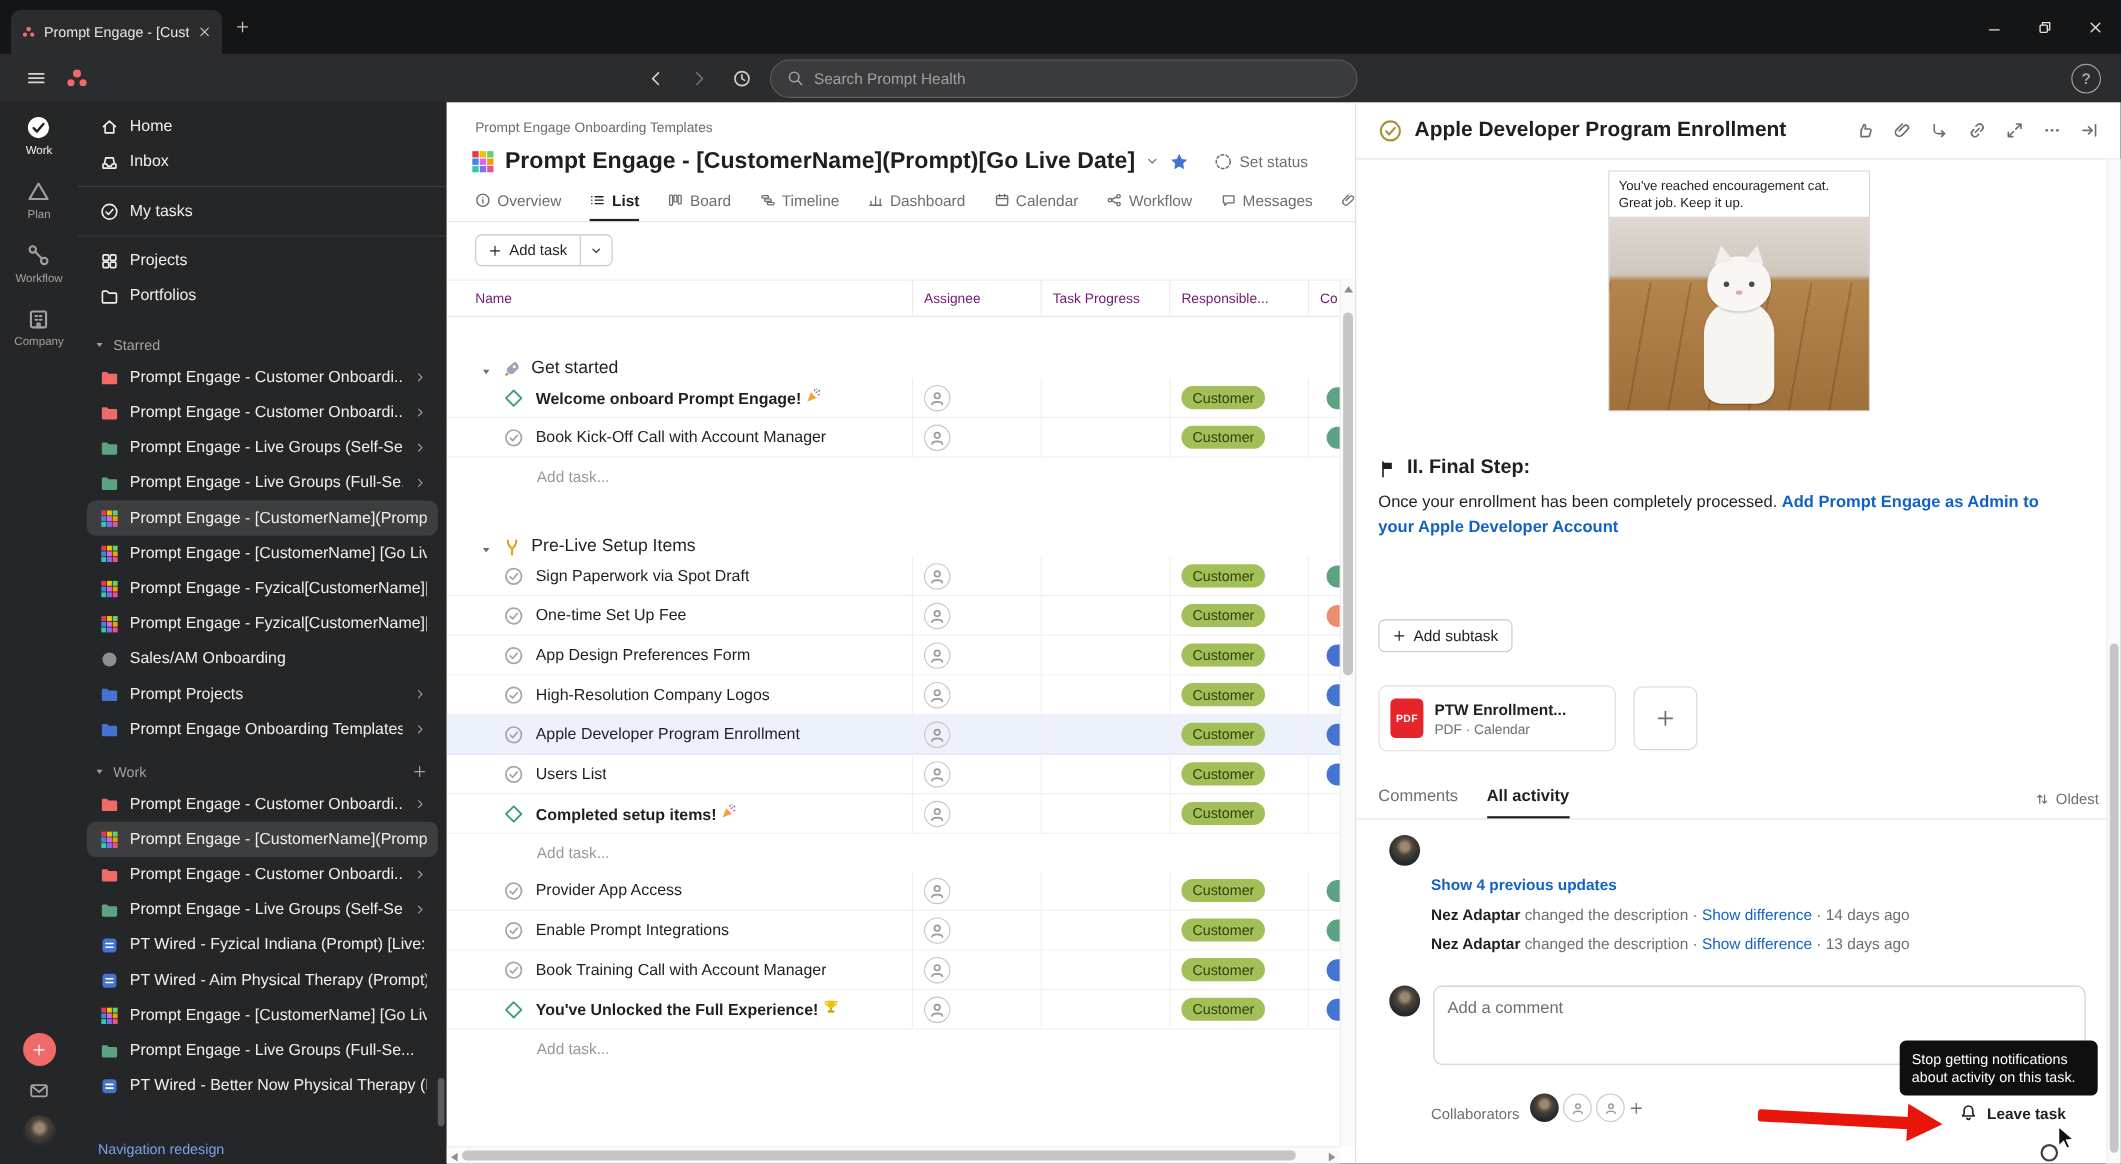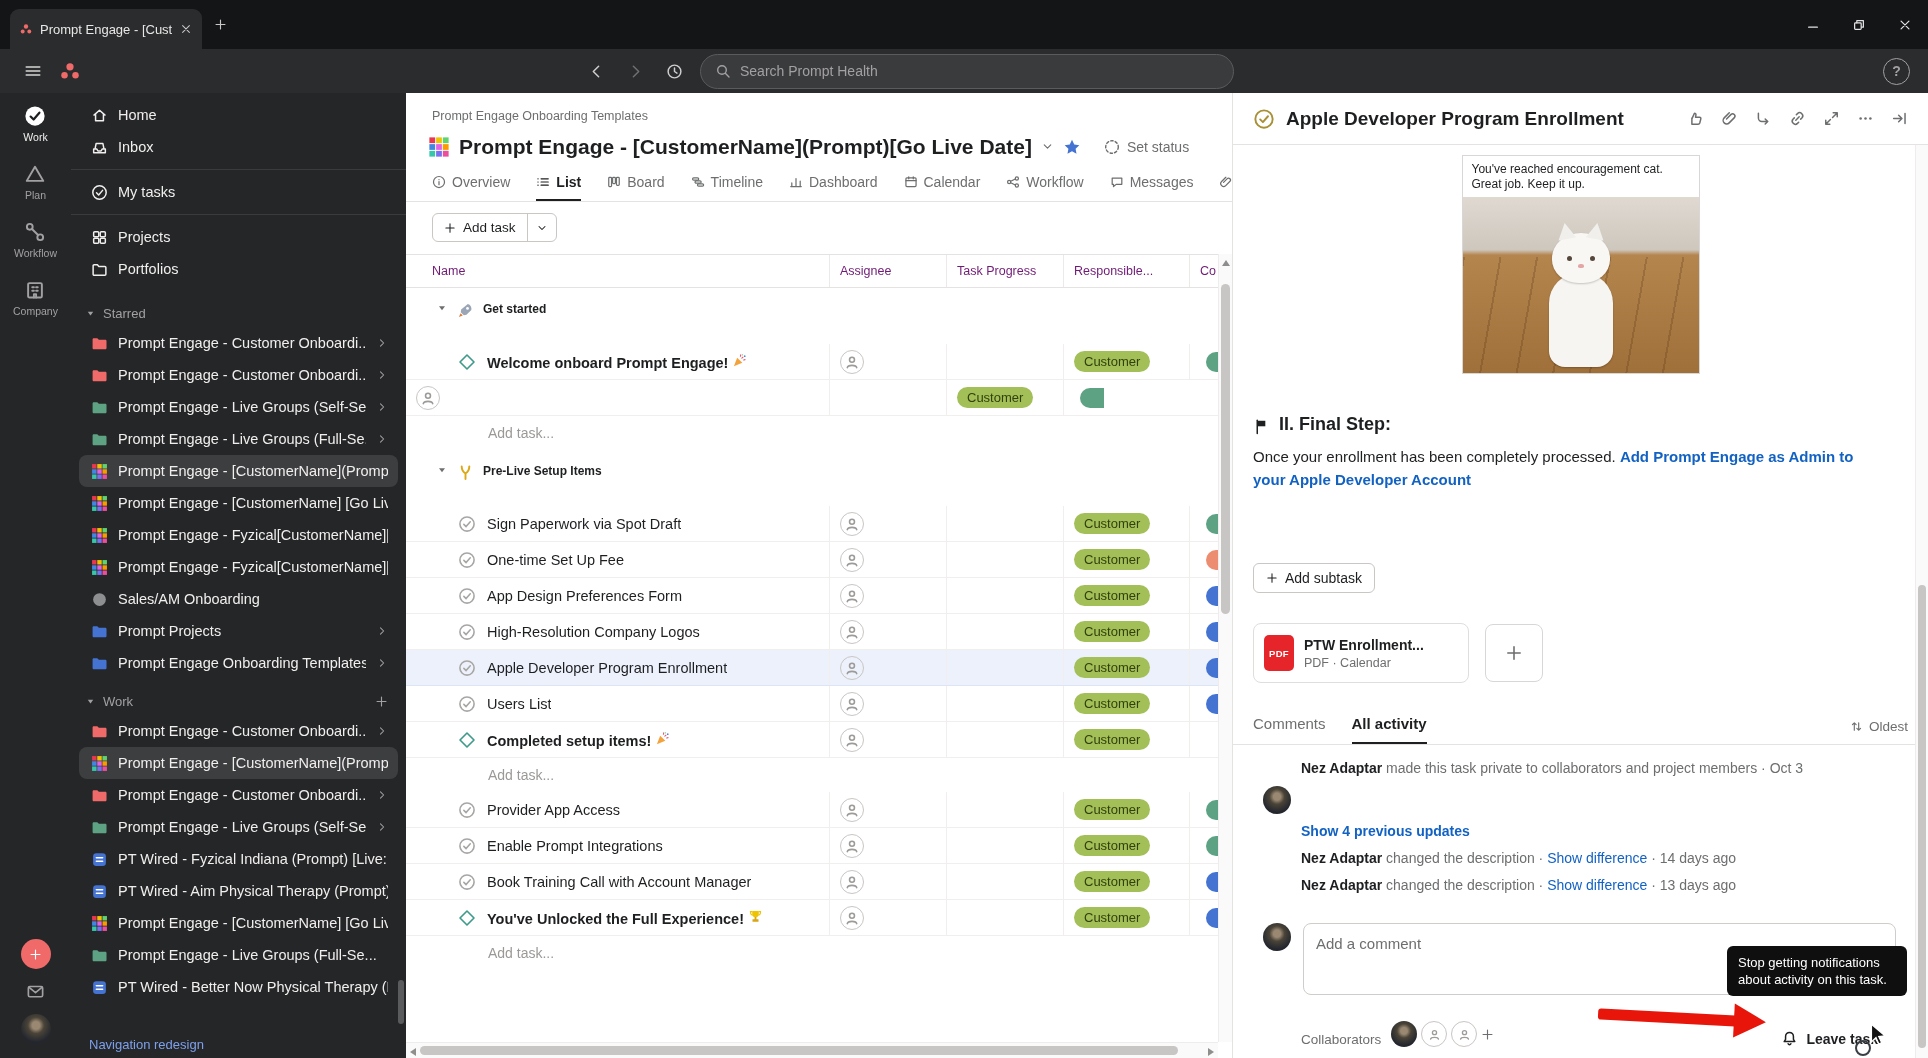--- a/index.html
+++ b/index.html
@@ -92,22 +92,22 @@
   .addtask-btn .seg svg { width:12px; height:12px; }
   .addtask-btn .seg + .seg { border-left:1px solid #c9c6c3; padding:6px 8px; }
   .table { flex:1; position:relative; overflow:hidden; }
   .thead, .task-row { display:grid; grid-template-columns:424px 117px 117px 126px 1fr; }
   .thead { height:34px; border-top:1px solid #e5e3e1; border-bottom:1px solid #e5e3e1; color:#701a75; font-size:12.5px; }
   .thead > div { display:flex; align-items:center; padding-left:10px; border-right:1px solid #eceae8; height:100%;
                  white-space:nowrap; overflow:hidden; }
   .thead > div:first-child { padding-left:26px; }
   .thead > div:last-child { border-right:none; }
   .rows { overflow:hidden; height:900px; }
-  .sec-row { height:42px; margin-top:14px; display:flex; align-items:flex-start; gap:9px; padding-left:30px;
-             font-size:12px; font-weight:700; }
+  .sec-row { height:42px; margin-top:14px; display:flex; align-items:flex-end; gap:9px; padding-left:30px;
+             font-size:16px; font-weight:400; }
   .sec-row .caret { color:#6d6e6f; } .sec-row .caret svg { width:12px; height:12px; }
   .sec-row .sec-ic svg { width:17px; height:17px; }
   .task-row { height:36px; align-items:center; border-bottom:1px solid #f1efed; font-size:14.5px; }
   .task-row .cell { height:100%; display:flex; align-items:center; border-right:1px solid #f1efed; padding-left:10px; overflow:hidden; }
   .task-row .cell:last-child { border-right:none; }
   .task-row .cell.name { padding-left:52px; gap:11px; }
   .task-row.selected { background:#edf1fb; border-bottom-color:#dde4f6; }
   .tname { white-space:nowrap; overflow:hidden; }
   .tname.ms { font-weight:700; }
   .tname .emj svg { width:15px; height:15px; vertical-align:-2px; }
@@ -878,20 +878,29 @@
             </div>
     <div class="cell"></div>
     <div class="cell">
               <span class="pill" style="background:#a2c057;color:#333f0d">Customer</span>
             </div>
     <div class="cell">
               <span class="frag" style="background:#5da283"></span>
             </div>
   </div>
           <div class="task-row">
+    <div class="cell name">
+              <span class="ic tcheck">
+                <svg viewBox="0 0 16 16" fill="none" stroke="currentColor" stroke-width="1.4" stroke-linecap="round" stroke-linejoin="round">
+                  <circle cx="8" cy="8" r="6.3"></circle>
+                  <path d="M5.2 8.3l2 2L10.9 6"></path>
+                </svg>
+              </span>
+              <span class="tname">Book Kick-Off Call with Account Manager</span>
+            </div>
     <div class="cell">
               <span class="ic person">
                 <svg viewBox="0 0 16 16" fill="none" stroke="currentColor" stroke-width="1.4" stroke-linecap="round" stroke-linejoin="round">
                   <circle cx="8" cy="6" r="2.2"></circle>
                   <path d="M3.8 13c.5-2.7 7.9-2.7 8.4 0"></path>
                 </svg>
               </span>
             </div>
     <div class="cell"></div>
     <div class="cell">
@@ -1336,23 +1345,20 @@
         <span class="sort">
           <span class="ic">
               <svg viewBox="0 0 16 16" fill="none" stroke="currentColor" stroke-width="1.4" stroke-linecap="round" stroke-linejoin="round">
                 <path d="M5.3 12.5v-9M5.3 3.5 3 5.8M5.3 3.5l2.3 2.3M10.7 3.5v9M10.7 12.5 13 10.2M10.7 12.5 8.4 10.2"></path>
               </svg>
             </span>
           <span>Oldest</span>
         </span>
       </div>
       <div class="feed" id="feed">
-          <div class="feed-row noav">
-            <span><b>Nez Adaptar</b> made this task private to collaborators and project members · Oct 3</span>
-          </div>
           <div class="feed-row">
             <div class="avatar-photo av28"></div>
           </div>
           <div class="feed-row noav">
             <span class="lnk-b">Show 4 previous updates</span>
           </div>
           <div class="feed-row noav">
             <span><b>Nez Adaptar</b> changed the description · <span class="lnk">Show difference</span> · 14 days ago</span>
           </div>
           <div class="feed-row noav">

